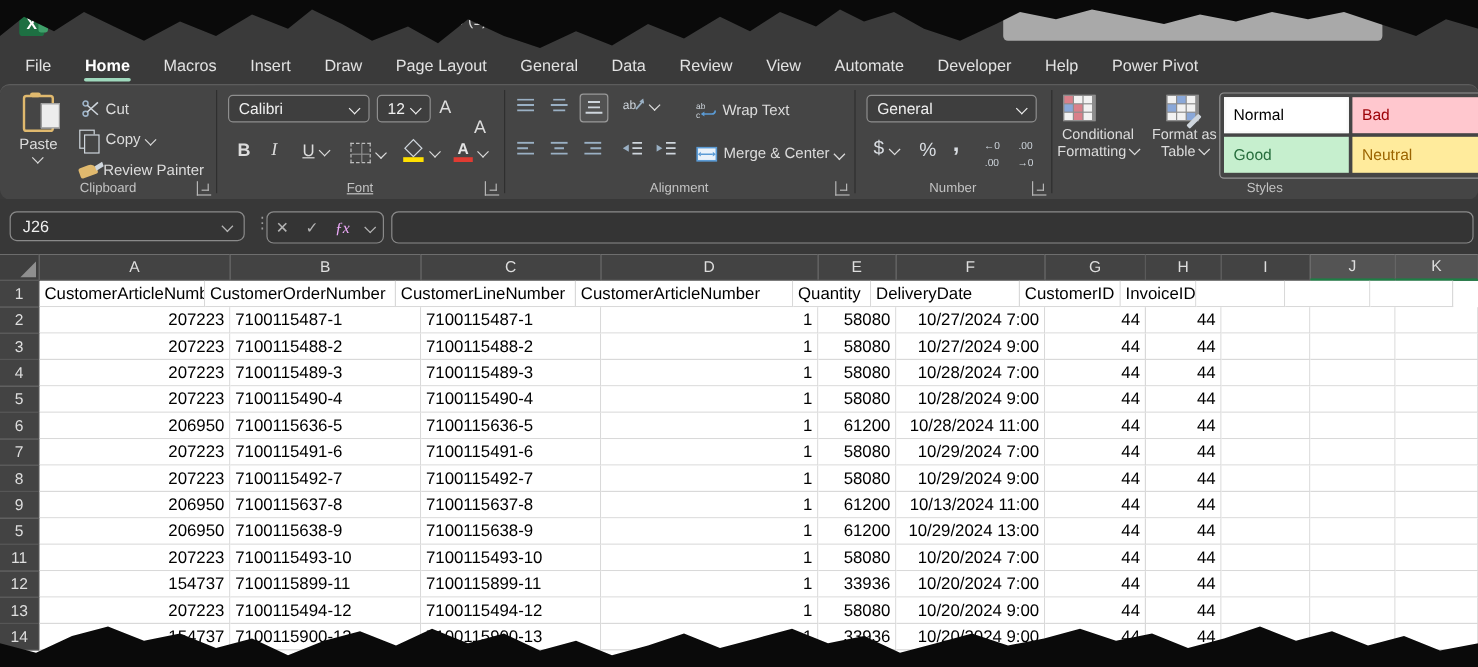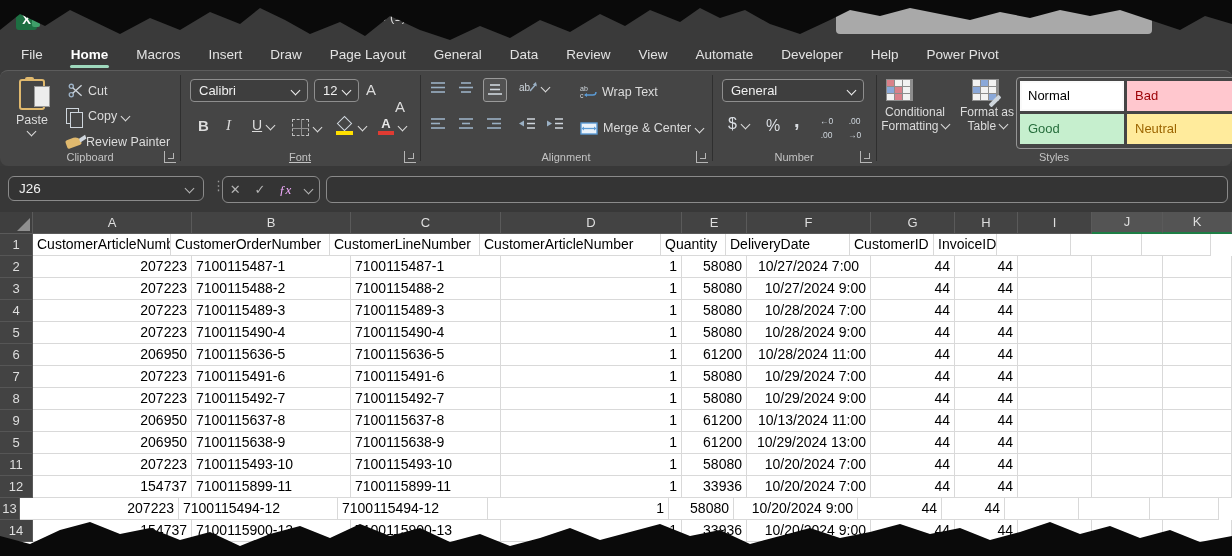--- a/index.html
+++ b/index.html
@@ -439,21 +439,21 @@
         <div class="cell" style="width: 71px; text-align: left;"></div>
         <div class="cell" style="width: 69px; text-align: left;"></div>
       </div>
       <div class="grow-row">
         <div class="rowhead" style="width: 33px;">2</div>
         <div class="cell" style="width: 159px; text-align: right;">207223</div>
         <div class="cell" style="width: 159px; text-align: left;">7100115487-1</div>
         <div class="cell" style="width: 150px; text-align: left;">7100115487-1</div>
         <div class="cell" style="width: 181px; text-align: right;">1</div>
         <div class="cell" style="width: 65px; text-align: right;">58080</div>
-        <div class="cell" style="width: 124px; text-align: center;">10/27/2024 7:00</div>
+        <div class="cell" style="width: 124px; text-align: right;">10/27/2024 7:00</div>
         <div class="cell" style="width: 84px; text-align: right;">44</div>
         <div class="cell" style="width: 63px; text-align: right;">44</div>
         <div class="cell" style="width: 74px; text-align: right;"></div>
         <div class="cell" style="width: 71px; text-align: right;"></div>
         <div class="cell" style="width: 69px; text-align: right;"></div>
       </div>
       <div class="grow-row">
         <div class="rowhead" style="width: 33px;">3</div>
         <div class="cell" style="width: 159px; text-align: right;">207223</div>
         <div class="cell" style="width: 159px; text-align: left;">7100115488-2</div>
@@ -587,21 +587,21 @@
         <div class="cell" style="width: 181px; text-align: right;">1</div>
         <div class="cell" style="width: 65px; text-align: right;">33936</div>
         <div class="cell" style="width: 124px; text-align: right;">10/20/2024 7:00</div>
         <div class="cell" style="width: 84px; text-align: right;">44</div>
         <div class="cell" style="width: 63px; text-align: right;">44</div>
         <div class="cell" style="width: 74px; text-align: right;"></div>
         <div class="cell" style="width: 71px; text-align: right;"></div>
         <div class="cell" style="width: 69px; text-align: right;"></div>
       </div>
       <div class="grow-row">
-        <div class="rowhead" style="width: 20px;">13</div>
+        <div class="rowhead" style="width: 33px;">13</div>
         <div class="cell" style="width: 159px; text-align: right;">207223</div>
         <div class="cell" style="width: 159px; text-align: left;">7100115494-12</div>
         <div class="cell" style="width: 150px; text-align: left;">7100115494-12</div>
         <div class="cell" style="width: 181px; text-align: right;">1</div>
         <div class="cell" style="width: 65px; text-align: right;">58080</div>
         <div class="cell" style="width: 124px; text-align: right;">10/20/2024 9:00</div>
         <div class="cell" style="width: 84px; text-align: right;">44</div>
         <div class="cell" style="width: 63px; text-align: right;">44</div>
         <div class="cell" style="width: 74px; text-align: right;"></div>
         <div class="cell" style="width: 71px; text-align: right;"></div>

